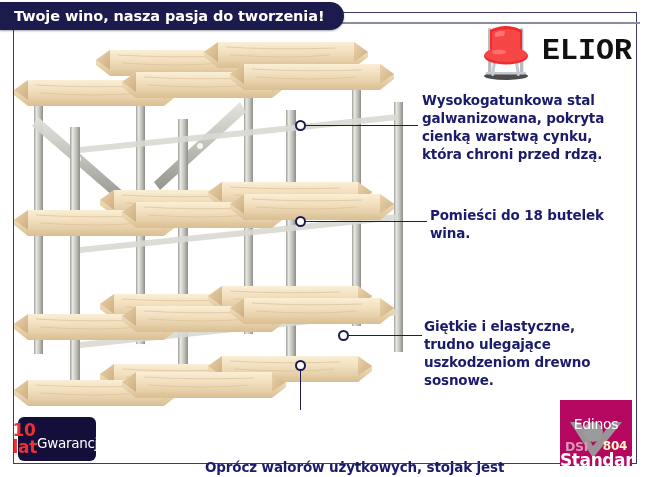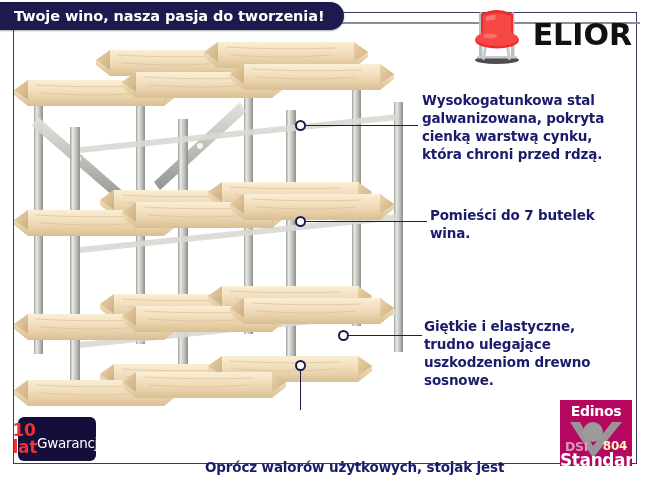--- a/index.html
+++ b/index.html
@@ -56,24 +56,25 @@
     font-size: 14.5px;
     font-weight: bold;
     letter-spacing: -0.1px;
     white-space: nowrap;
   }
 
   
   #logo {
     position: absolute;
     right: 18px;
-    top: 4px;
+    top: 20px;
     display: flex;
     align-items: center;
     gap: 8px;
+    font-family: Liberation Mono, monospace;
   }
   .chair {
     position: relative;
     width: 56px;
     height: 62px;
   }
   .chair svg { display:block; }
   #logo-word {
     font-size: 30px;
     font-weight: bold;
@@ -152,22 +153,22 @@
     background: #b5075f;
     display: flex;
     flex-direction: column;
     align-items: center;
     position: absolute;
     overflow: hidden;
   }
   #edinos-top {
     color: #ffffff;
     font-size: 14px;
-    font-weight: bold;
-    margin-top: 3px;
+    font-weight: normal;
+    margin-top: 16px;
     letter-spacing: -0.3px;
     z-index: 2;
   }
   #edinos-check {
     position: absolute;
     left: 0; top: 0;
     width: 72px; height: 66px;
     z-index: 1;
   }
   #edinos-dsi {
@@ -358,21 +359,21 @@
         </g>
     </svg>
   </div>
 
   <div class="callout-marker" style="left:295px; top:120px;"></div>
   <div class="callout-line" style="left:305px; top:124.5px; width:113px; height:1.6px;"></div>
   <div class="callout-text" style="left:422px; top:92px; width:200px;">Wysokogatunkowa stal galwanizowana, pokryta cienką warstwą cynku, która chroni przed rdzą.</div>
 
   <div class="callout-marker" style="left:295px; top:216px;"></div>
   <div class="callout-line" style="left:305px; top:220.5px; width:122px; height:1.6px;"></div>
-  <div class="callout-text" style="left:430px; top:207px; width:190px;">Pomieści do 7 butelek wina.</div>
+  <div class="callout-text" style="left:430px; top:207px; width:190px;">Pomieści do 18 butelek wina.</div>
 
   <div class="callout-marker" style="left:338px; top:330px;"></div>
   <div class="callout-line" style="left:348px; top:334.5px; width:74px; height:1.6px;"></div>
   <div class="callout-text" style="left:424px; top:318px; width:200px;">Giętkie i elastyczne, trudno ulegające uszkodzeniom drewno sosnowe.</div>
 
   <div class="callout-marker" style="left:295px; top:360px;"></div>
   <div class="callout-line" style="left:299.8px; top:370px; width:1.6px; height:40px;"></div>
   <div class="callout-text" style="left:205px; top:415px; width:330px;margin-top:44px;">Oprócz walorów użytkowych, stojak jest nowoczesnym elementem dekoracyjnym kuchni, salonu.</div>
 
   <div id="warranty">

